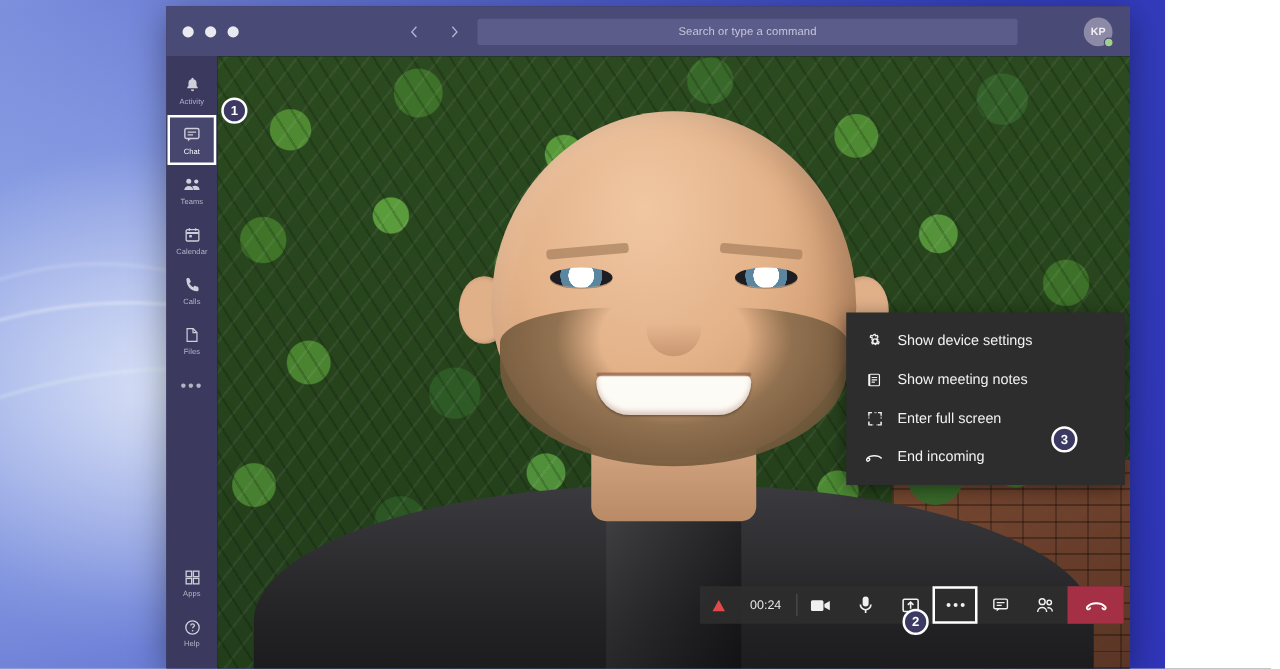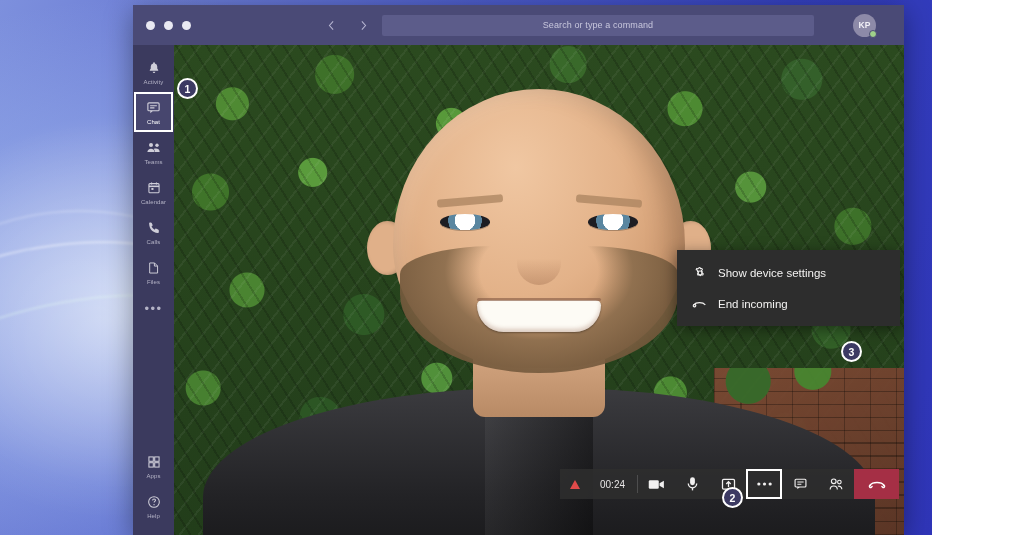--- a/index.html
+++ b/index.html
@@ -63,21 +63,21 @@
   .nav-btn svg { display:block; }
 
   #searchbar {
     position: absolute; left: 249px; width: 432px; height: 21px;
     background: #5c5c8a; border-radius: 2px;
     display:flex; align-items:center; justify-content:center;
   }
   #searchbar .ph { font-size: 9px; color: #c8c7dd; letter-spacing:.1px; }
 
   #avatar {
-    position:absolute; right: 28px;
+    position:absolute; right: 14px;
     width: 23px; height: 23px; border-radius: 50%;
     background: #8d8aa8;
     color: #f0eff6; font-size: 8.5px; font-weight: bold;
     display:flex; align-items:center; justify-content:center;
   }
   #avatar .presence {
     position:absolute; right:-1px; bottom:-1px;
     width:8px; height:8px; border-radius:50%;
     background:#9fd18a; border:1.5px solid #4a4a76;
   }
@@ -434,21 +434,40 @@
           <div class="mi">
             <span class="mi-icon">
               <svg width="14" height="14" viewBox="0 0 16 16" fill="none" stroke="currentColor" stroke-width="1.15">
                 <circle cx="8" cy="8" r="2.2"></circle>
                 <path d="M8 1.6l.55 1.55 1.6-.45.62 1.55-1.2 1.12 1.12 1.2-.45 1.6 1.55.62-.62 1.55-1.6-.45-1.12 1.2-1.2-1.12-1.6.45-.62-1.55 1.2-1.12-1.12-1.2.45-1.6L3.6 4.25l.62-1.55 1.6.45L6.94 1.95z" stroke-linejoin="round"></path>
               </svg>
             </span>
             <span class="mi-label">Show device settings</span>
           </div>
 
-
+          <div class="mi">
+            <span class="mi-icon">
+              <svg width="13" height="14" viewBox="0 0 16 16" fill="none" stroke="currentColor" stroke-width="1.15">
+                  <rect x="3" y="2.3" width="10" height="11.4" rx="1"></rect>
+                  <path d="M5.3 5.5h5.4M5.3 7.8h5.4M5.3 10.1h3.2"></path>
+                  <path d="M3 2.3v11.4" stroke-width="2"></path>
+                </svg>
+            </span>
+            <span class="mi-label">Show meeting notes</span>
+          </div>
+
+          <div class="mi">
+            <span class="mi-icon">
+              <svg width="14" height="14" viewBox="0 0 16 16" fill="none" stroke="currentColor" stroke-width="1.2">
+                <path d="M2.4 5.2V2.4h2.8M10.8 2.4h2.8v2.8M13.6 10.8v2.8h-2.8M5.2 13.6H2.4v-2.8"></path>
+                <rect x="2.4" y="2.4" width="11.2" height="11.2" stroke-dasharray="2.3 2.6" opacity=".55"></rect>
+              </svg>
+            </span>
+            <span class="mi-label">Enter full screen</span>
+          </div>
 
 
           <div class="mi">
             <span class="mi-icon">
               <svg width="15" height="15" viewBox="0 0 16 16" fill="none" stroke="currentColor" stroke-width="1.25">
                 <path d="M1.8 9.4c2.6-3.1 9.8-3.1 12.4 0"></path>
                 <path d="M2.2 9.2c-.9.5-1.1 1.5-.5 2.1.6.6 1.6.4 2.1-.5.4-.7.3-1.3-.3-1.6-.5-.3-.9-.3-1.3 0z"></path>
                 <path d="M13.8 9.2c.9.5 1.1 1.5.5 2.1-.6.6-1.6.4-2.1-.5" opacity="0"></path>
               </svg>
             </span>

